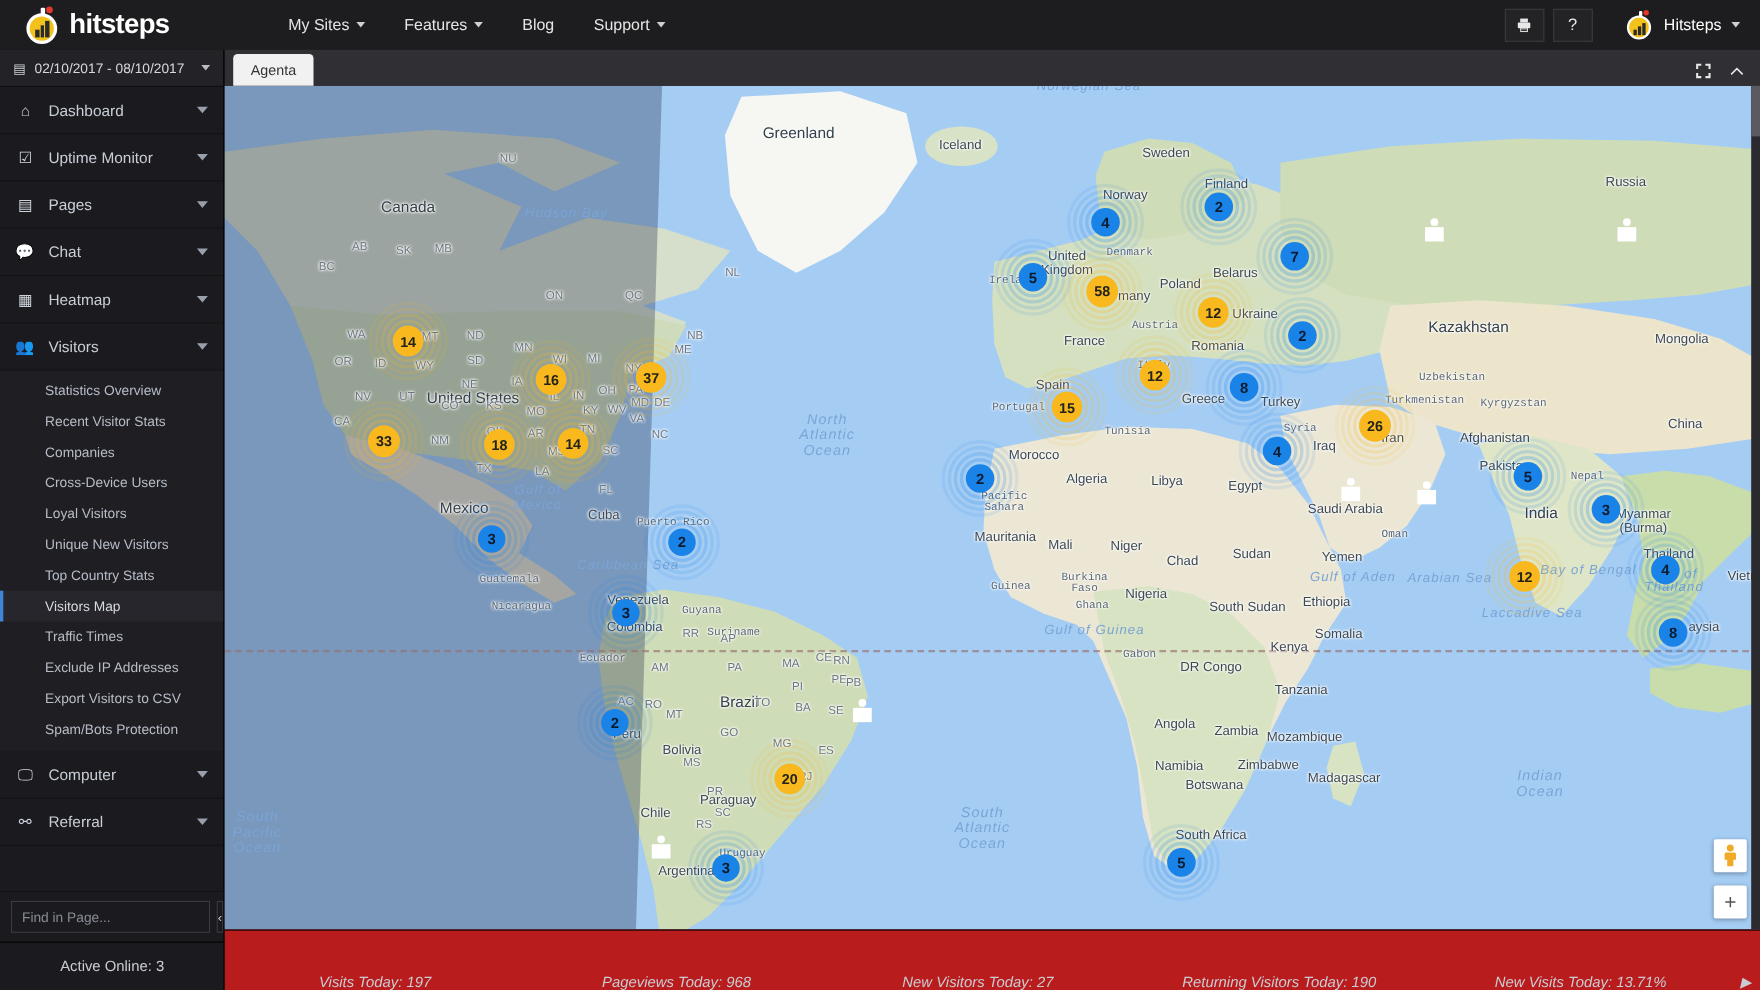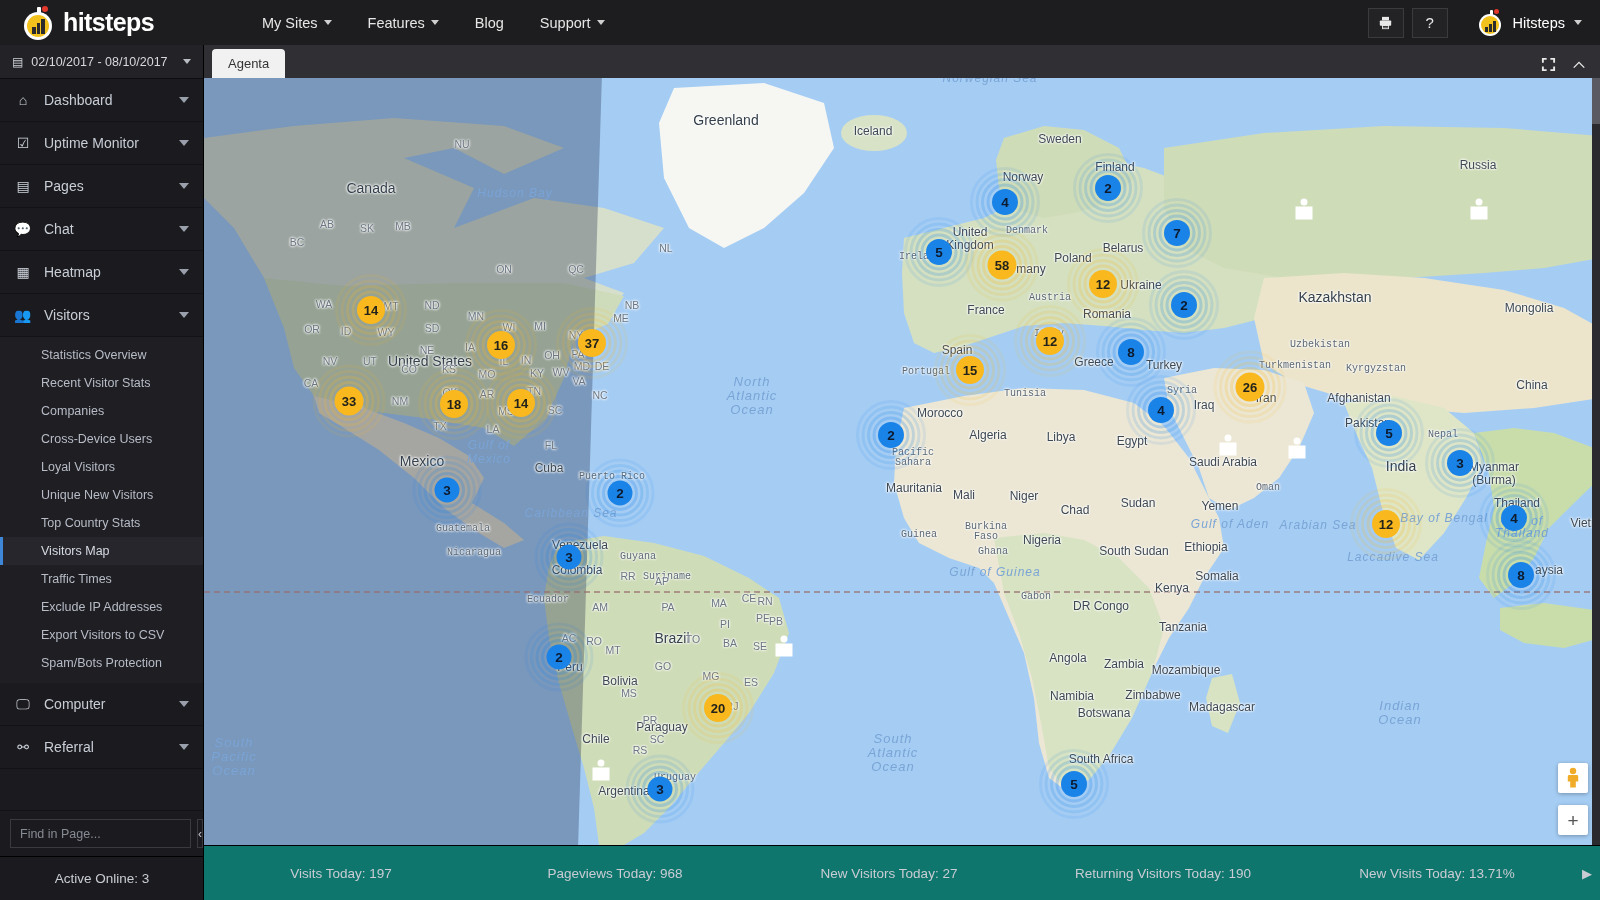--- a/index.html
+++ b/index.html
@@ -212,22 +212,23 @@
     position: absolute; right: 12px; bottom: 10px;
     width: 30px; height: 30px; background: #fff; border-radius: 2px;
     box-shadow: 0 1px 4px rgba(0,0,0,.3); z-index: 12; cursor: pointer;
     display:flex; align-items:center; justify-content:center;
     font-size: 19px; color: #555; line-height: 1;
   }
 
   
   .statusbar {
     position: absolute; bottom: 0; left: 204px; width: 1396px; height: 55px;
-    background: #0f766e; display: flex; align-items: center; z-index: 45;
+    background: #b91c1c; display: flex; align-items: flex-end; z-index: 45;
     border-top: 1px solid #000;
+    font-style: italic;
   }
   .stat {
     flex: 1; text-align: center; color: #c9ccd3; font-size: 13.5px;
   }
   .status-next {
     width: 26px; display:flex; align-items:center; justify-content:center;
     color:#c9ccd3; font-size: 13px; cursor:pointer;
   }
   .scroll-track {
     position:absolute; right:0; top:78px; width:8px; height:767px;

